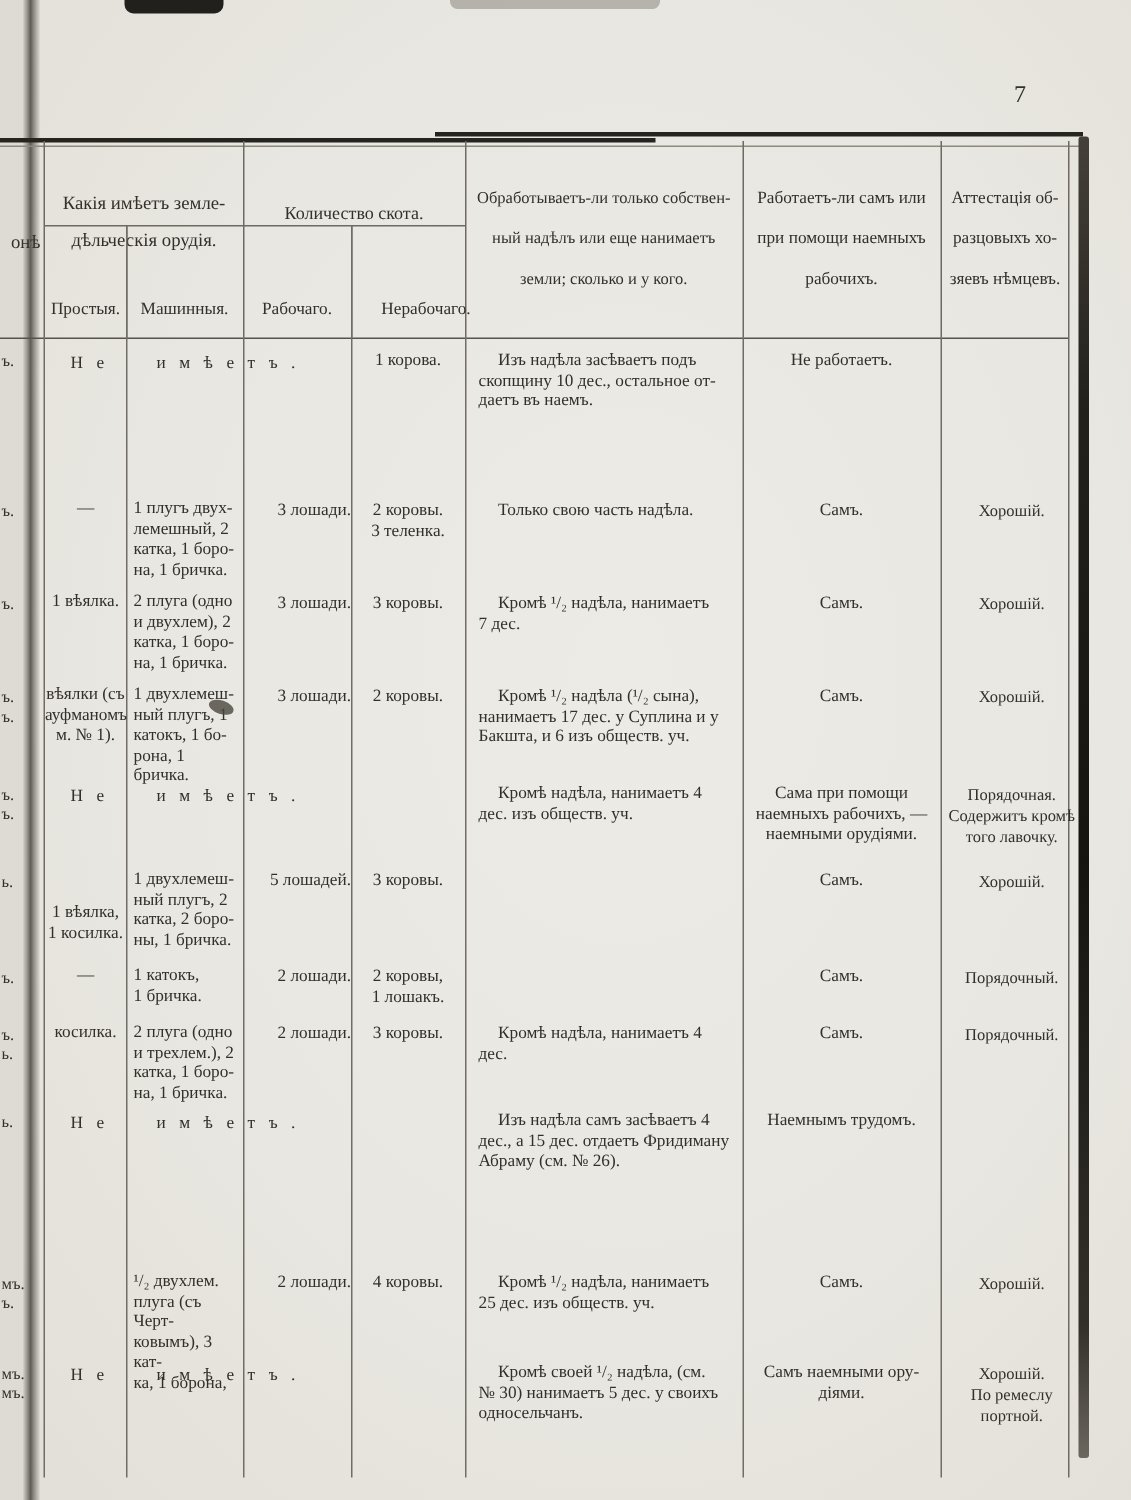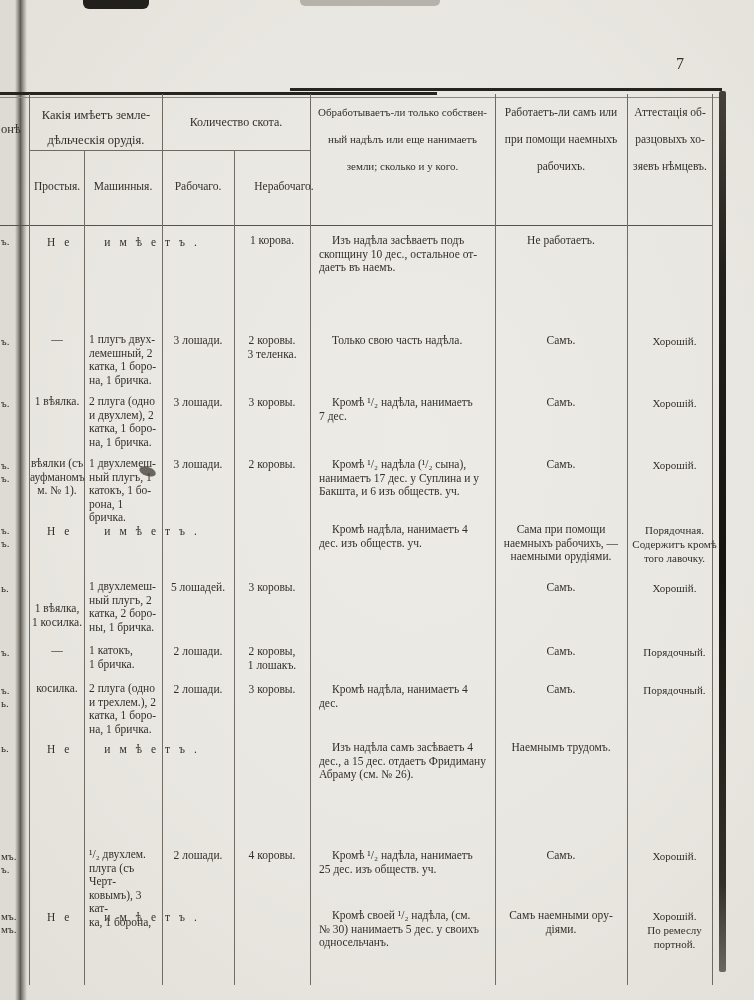--- a/index.html
+++ b/index.html
@@ -26,22 +26,22 @@
   
   .r-thin{position:absolute;left:712px;top:94px;width:1px;height:891px;background:#6e6a62;}
   .r-thick{position:absolute;left:719px;top:91px;width:7px;height:881px;
     background:linear-gradient(180deg,#45413a 0%, #23211c 20%, #16140f 55%, #33302a 90%, #6b675f 100%);border-radius:2px;}
 
   
   .thead{position:absolute;left:0;top:94px;width:722px;height:131px;}
   .thead .vl{position:absolute;width:1px;background:#6e6a62;top:0;height:131px;}
   .thead .vl.half{top:56px;height:75px;}
   .thead .hl{position:absolute;left:30px;top:56px;width:280px;height:1px;background:#6e6a62;}
-  .hcell{position:absolute;text-align:center;white-space:pre-line;}
-  .h-frag{left:1px;top:28px;width:26px;text-align:left;font-size:12.5px;}
+  .hcell{position:absolute;text-align:center;white-space:pre-line;margin-top:20px;}
+  .h-frag{left:1px;top:40px;width:26px;text-align:right;font-size:12.5px;}
   .h-g1{left:30px;top:9px;width:132px;font-size:12.5px;line-height:25px;}
   .h-g2{left:162px;top:0;width:148px;height:56px;font-size:12px;line-height:56px;}
   .h-s1{left:30px;top:56px;width:54px;height:75px;font-size:11.5px;line-height:72px;}
   .h-s2{left:84px;top:56px;width:78px;height:75px;font-size:11.5px;line-height:72px;}
   .h-s3{left:162px;top:56px;width:72px;height:75px;font-size:11.5px;line-height:72px;}
   .h-s4{left:246px;top:56px;width:76px;height:75px;font-size:11.5px;line-height:72px;}
   .h-c6{left:311px;top:5px;width:183px;font-size:11px;line-height:27px;}
   .h-c7{left:496px;top:5px;width:130px;font-size:11.5px;line-height:27px;}
   .h-c8{left:628px;top:5px;width:84px;font-size:11.5px;line-height:27px;}
 
@@ -55,21 +55,21 @@
   .tbody{
     position:absolute;left:0;top:225px;width:722px;
     display:grid;
     grid-template-columns:30px 54px 78px 72px 76px 185px 132px 95px;
     grid-template-rows:100px 62px 62px 65px 58px 64px 38px 58px 108px 60px 89px;
   }
   .cell{font-size:11.5px;line-height:13.5px;white-space:pre-line;}
   .c-frag{padding-top:10px;font-size:11px;line-height:12.5px;text-align:left;padding-left:1px;}
   .c-simple{text-align:center;padding-top:8px;}
   .c-machine{text-align:left;padding:8px 2px 0 5px;}
-  .c-working{text-align:center;padding-top:9px;}
+  .c-working{text-align:right;padding-top:9px;}
   .c-nonworking{text-align:center;padding-top:9px;}
   .c-cultivates{text-align:left;padding:9px 6px 0 9px;text-indent:13px;}
   .c-works{text-align:center;padding:9px 4px 0;}
   .c-attest{text-align:center;padding:9px 2px 0;font-size:11px;line-height:14px;}
   .c-none{white-space:nowrap;letter-spacing:9px;word-spacing:14px;padding:11px 0 0 17px;font-size:11.5px;}
 
   .ink-smudge{position:absolute;left:139px;top:467px;width:17px;height:9px;
     background:rgba(74,70,63,.8);border-radius:50%;transform:rotate(18deg);}
 </style>
 </head>

